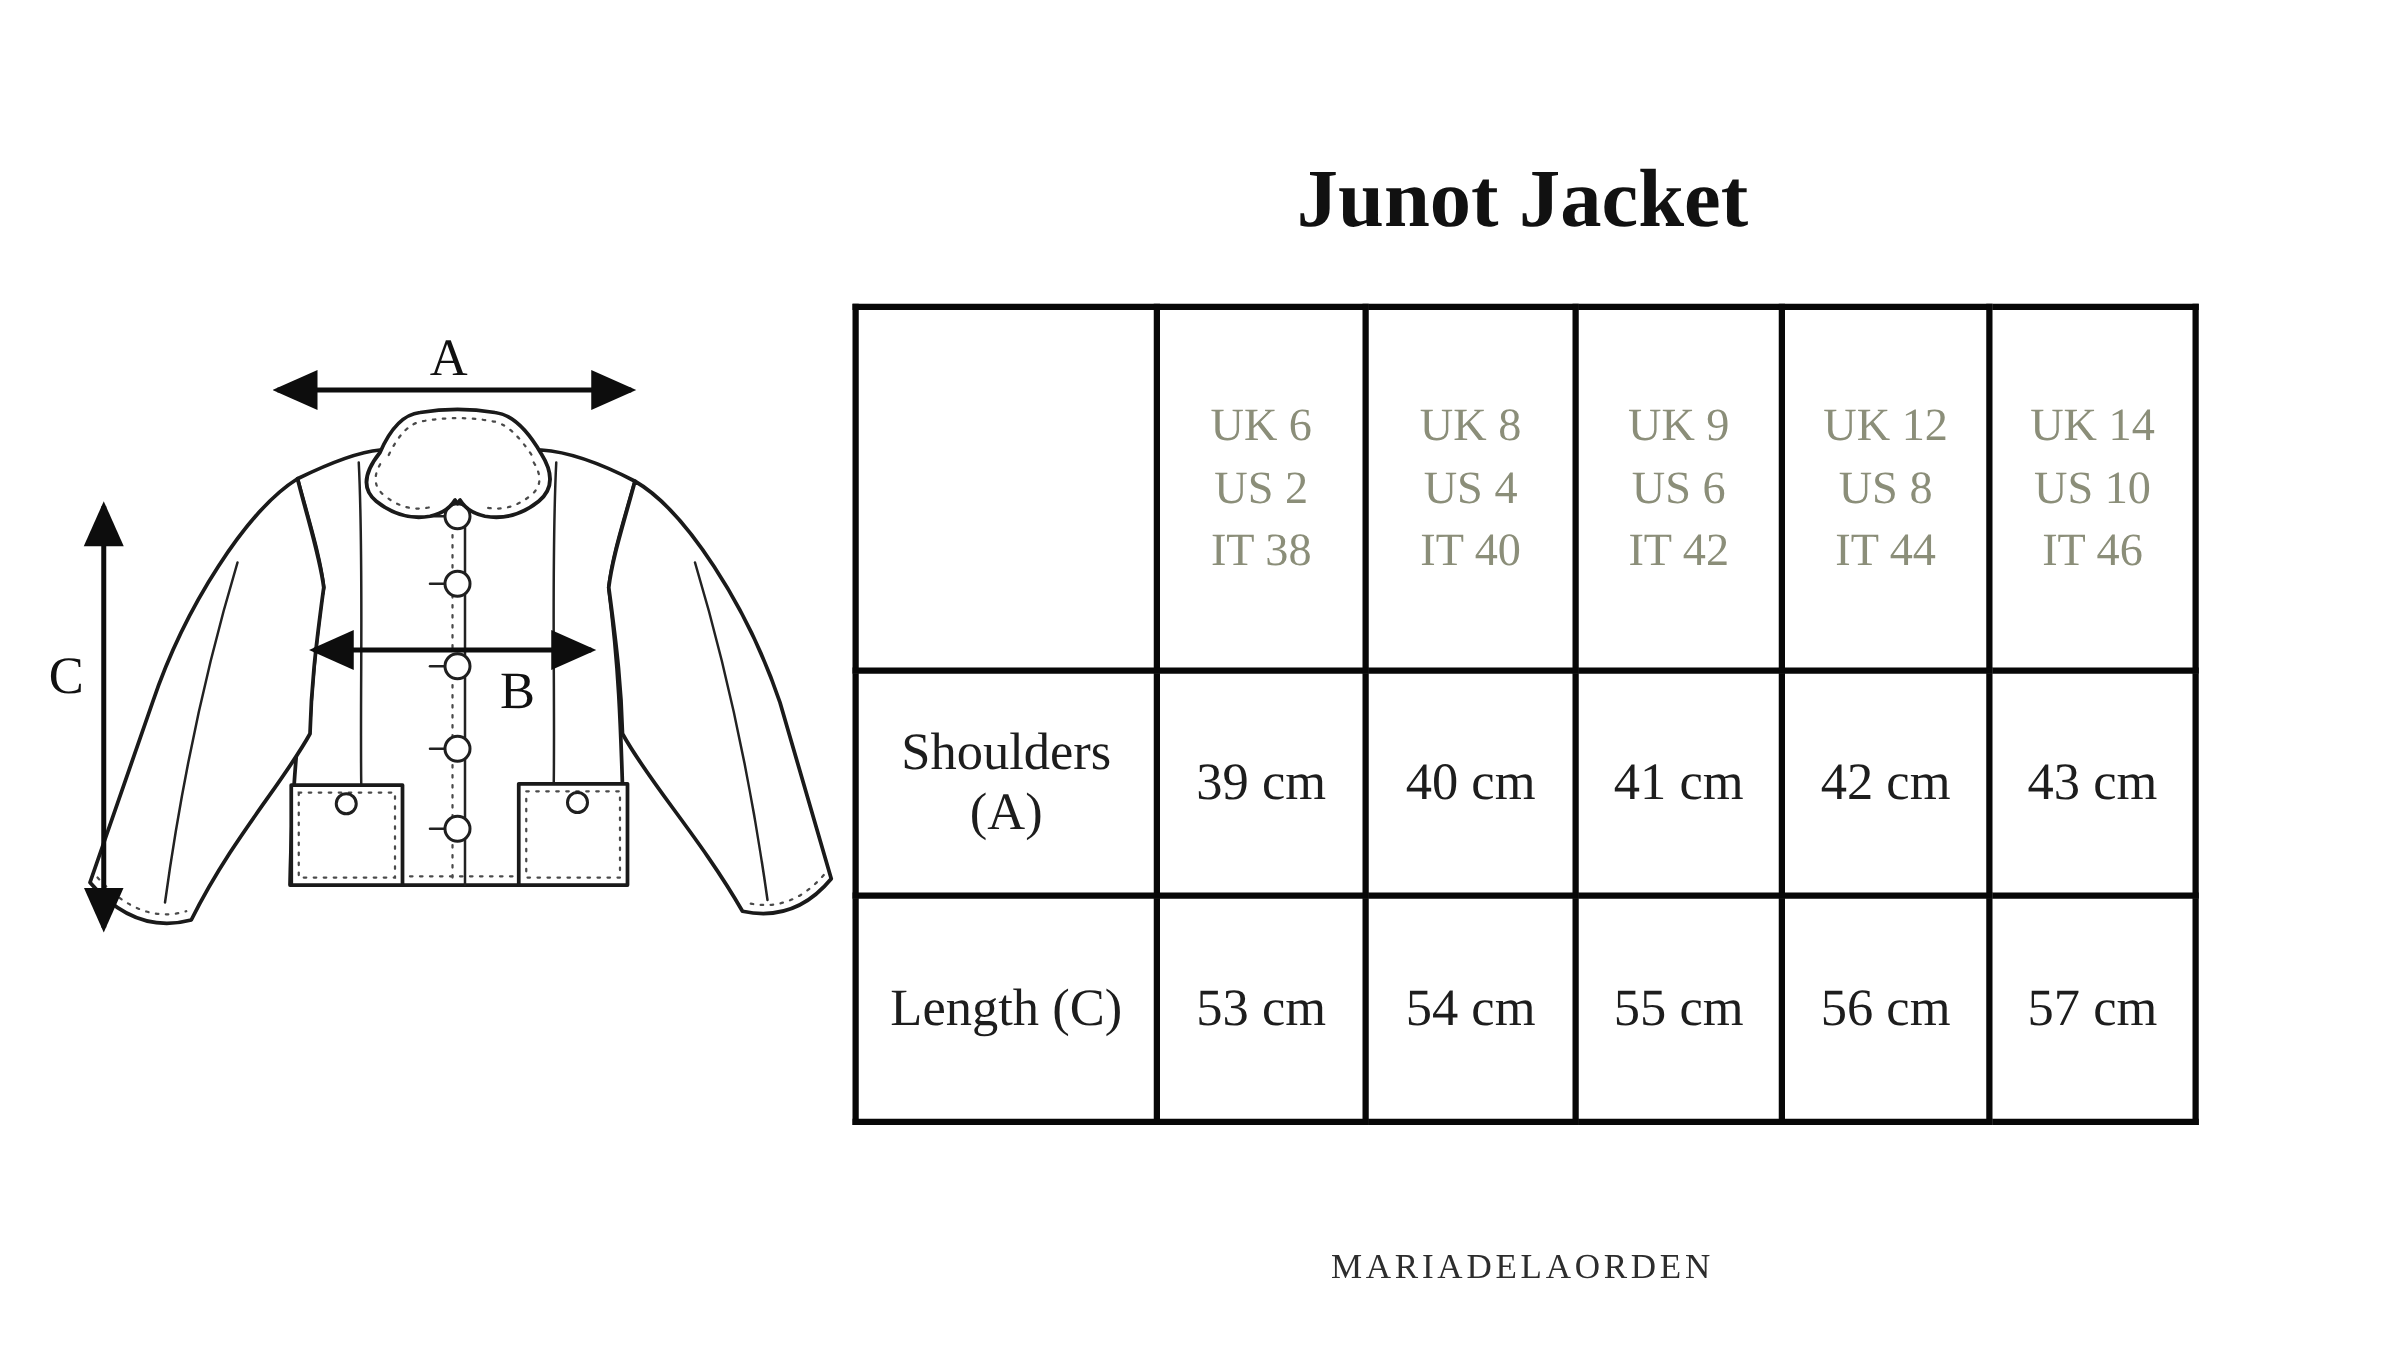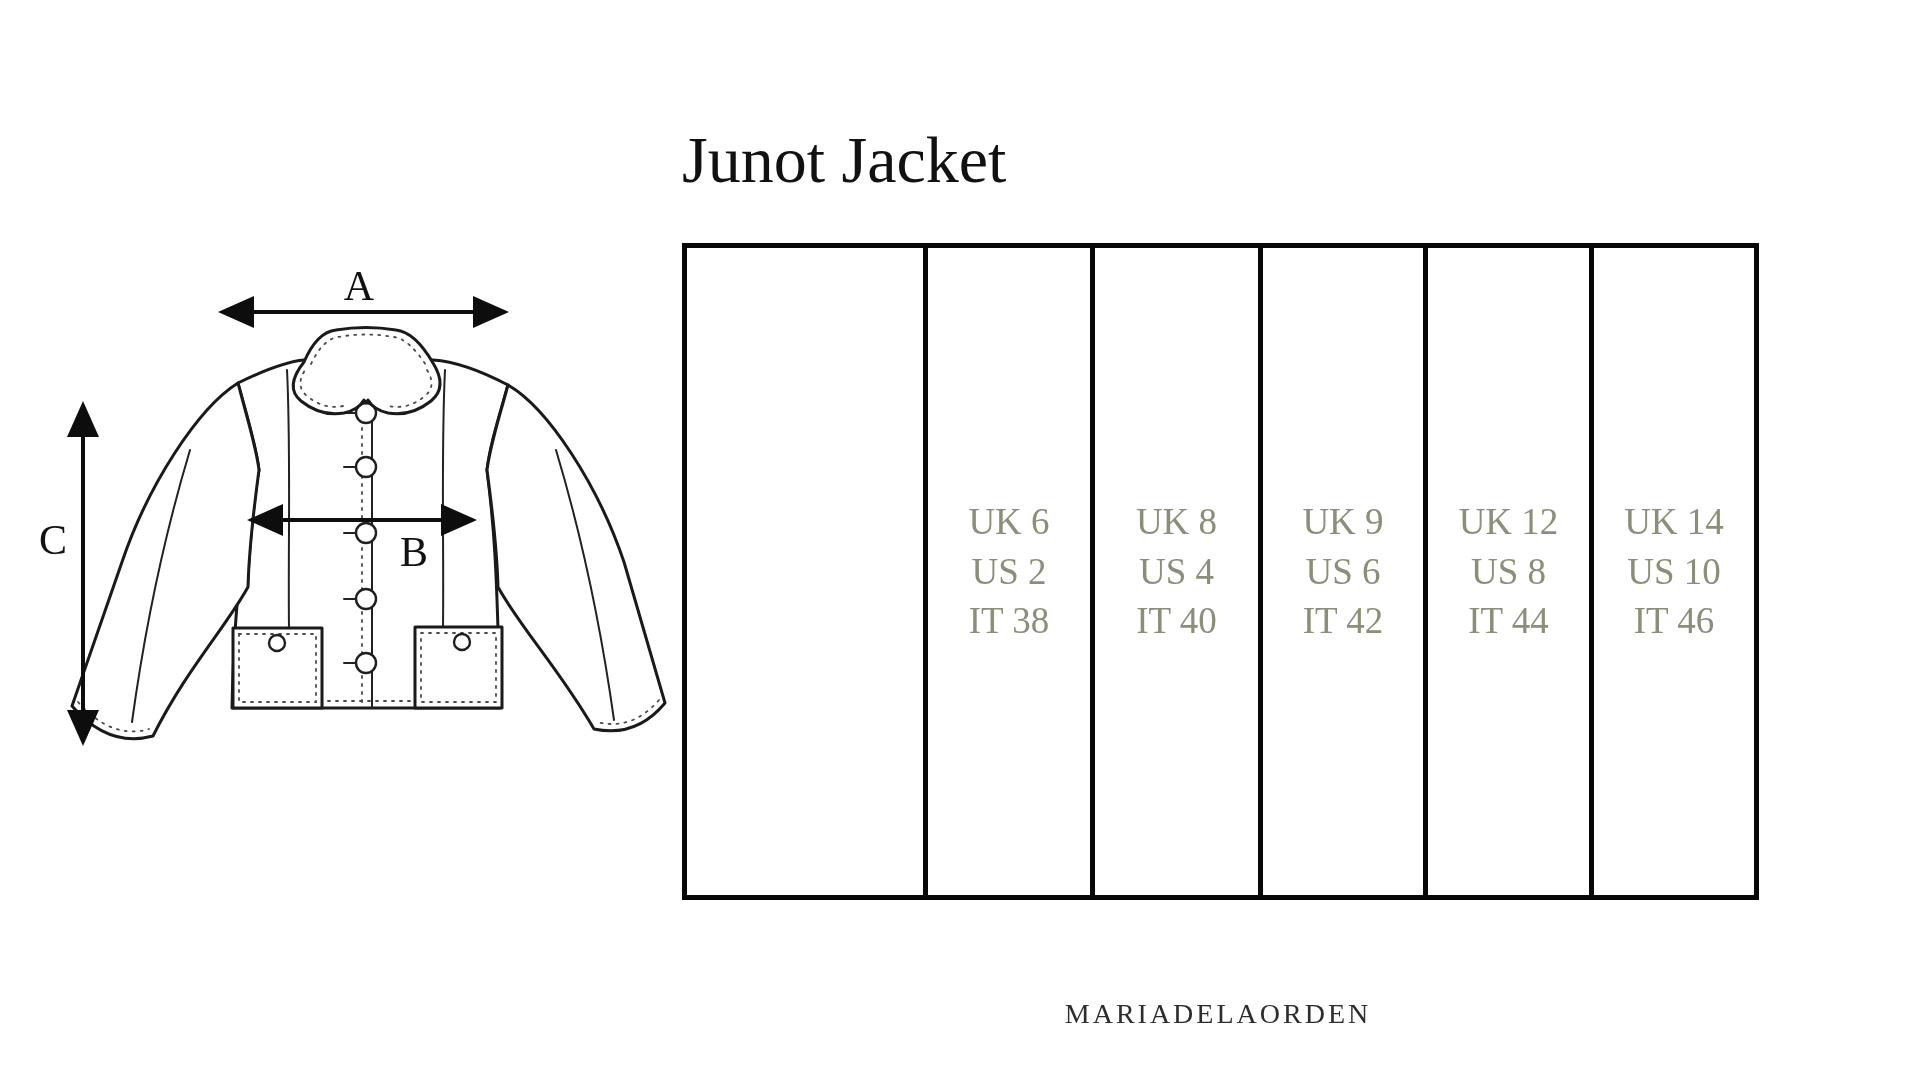--- a/index.html
+++ b/index.html
@@ -2,21 +2,21 @@
 <html><head>
 <meta charset="utf-8">
 <style>
   html,body{margin:0;padding:0;background:#ffffff;}
   #canvas{
     position:relative;width:1920px;height:1080px;background:#ffffff;overflow:hidden;
     font-family:"Liberation Serif","DejaVu Serif",serif;color:#1d1d1d;
   }
   .page-title{
     position:absolute;left:682px;top:122px;width:1072px;
-    font-size:66px;font-weight:400;letter-spacing:0px;color:#111111;
+    text-align:center;font-size:66px;font-weight:700;letter-spacing:0px;color:#111111;
   }
   .size-table{
     position:absolute;left:682px;top:243px;width:1072px;height:657px;
     border-collapse:collapse;table-layout:fixed;
   }
   .size-table td{
     border:5px solid #070707;text-align:center;vertical-align:middle;
     font-size:42px;color:#1d1d1d;padding:0;
   }
   .size-table tr.r-header{height:104px;}
@@ -164,18 +164,34 @@
         <div>UK 12</div>
         <div>US 8</div>
         <div>IT 44</div>
       </td>
       <td class="conv">
         <div>UK 14</div>
         <div>US 10</div>
         <div>IT 46</div>
       </td>
     </tr>
+    <tr class="r-meas">
+      <td>Shoulders (A)</td>
+      <td>39 cm</td>
+      <td>40 cm</td>
+      <td>41 cm</td>
+      <td>42 cm</td>
+      <td>43 cm</td>
+    </tr>
+    <tr class="r-meas">
+      <td>Length (C)</td>
+      <td>53 cm</td>
+      <td>54 cm</td>
+      <td>55 cm</td>
+      <td>56 cm</td>
+      <td>57 cm</td>
+    </tr>
   </tbody>
     </table>
 
   <div class="brand">MARIADELAORDEN</div>
 
 </div>
 
 </body></html>

